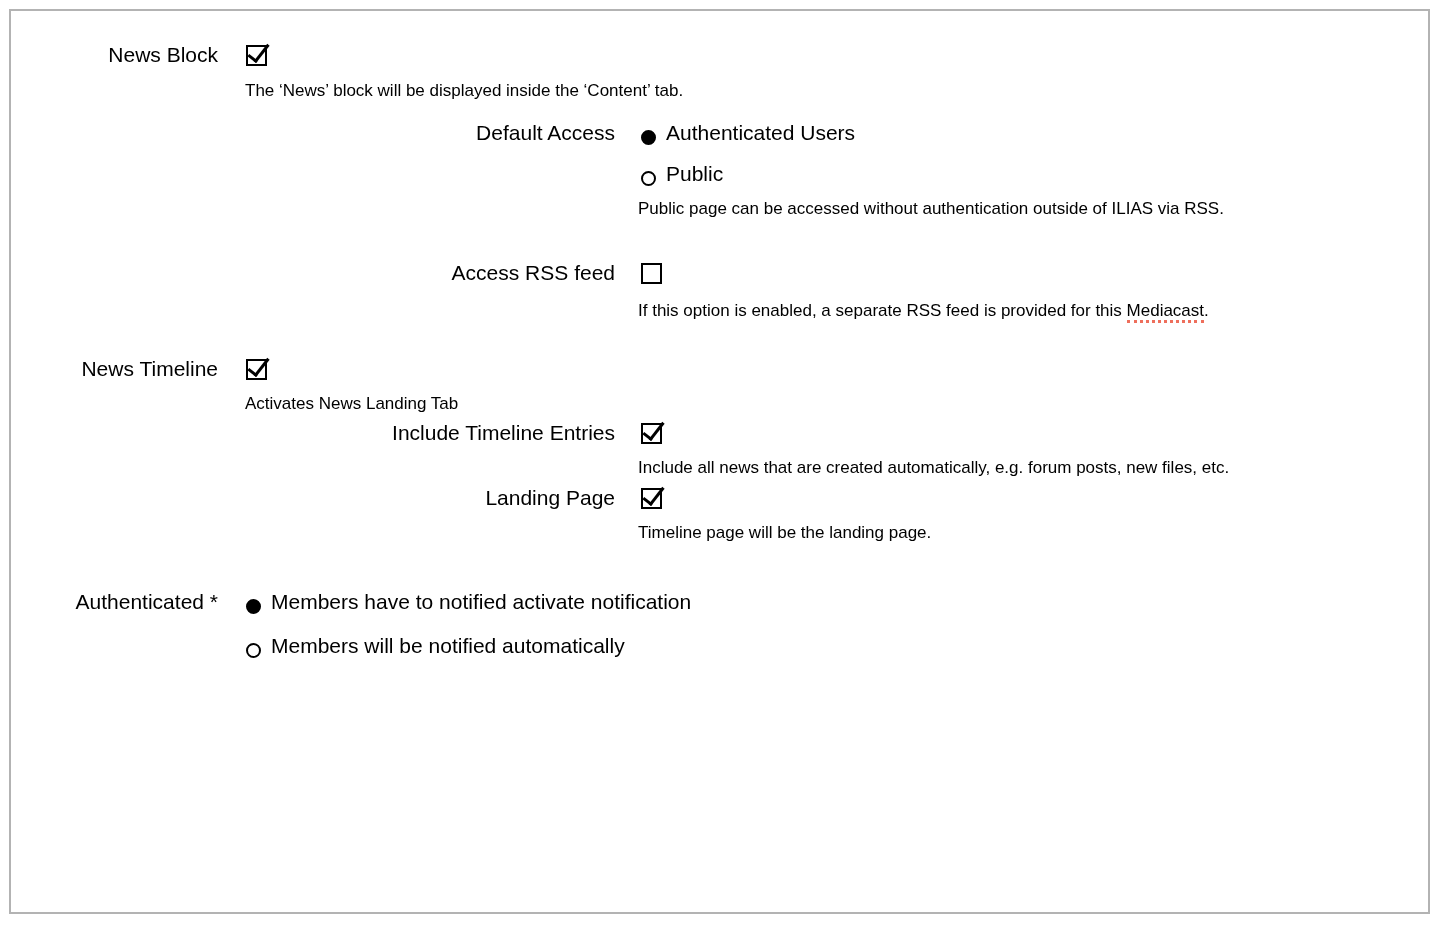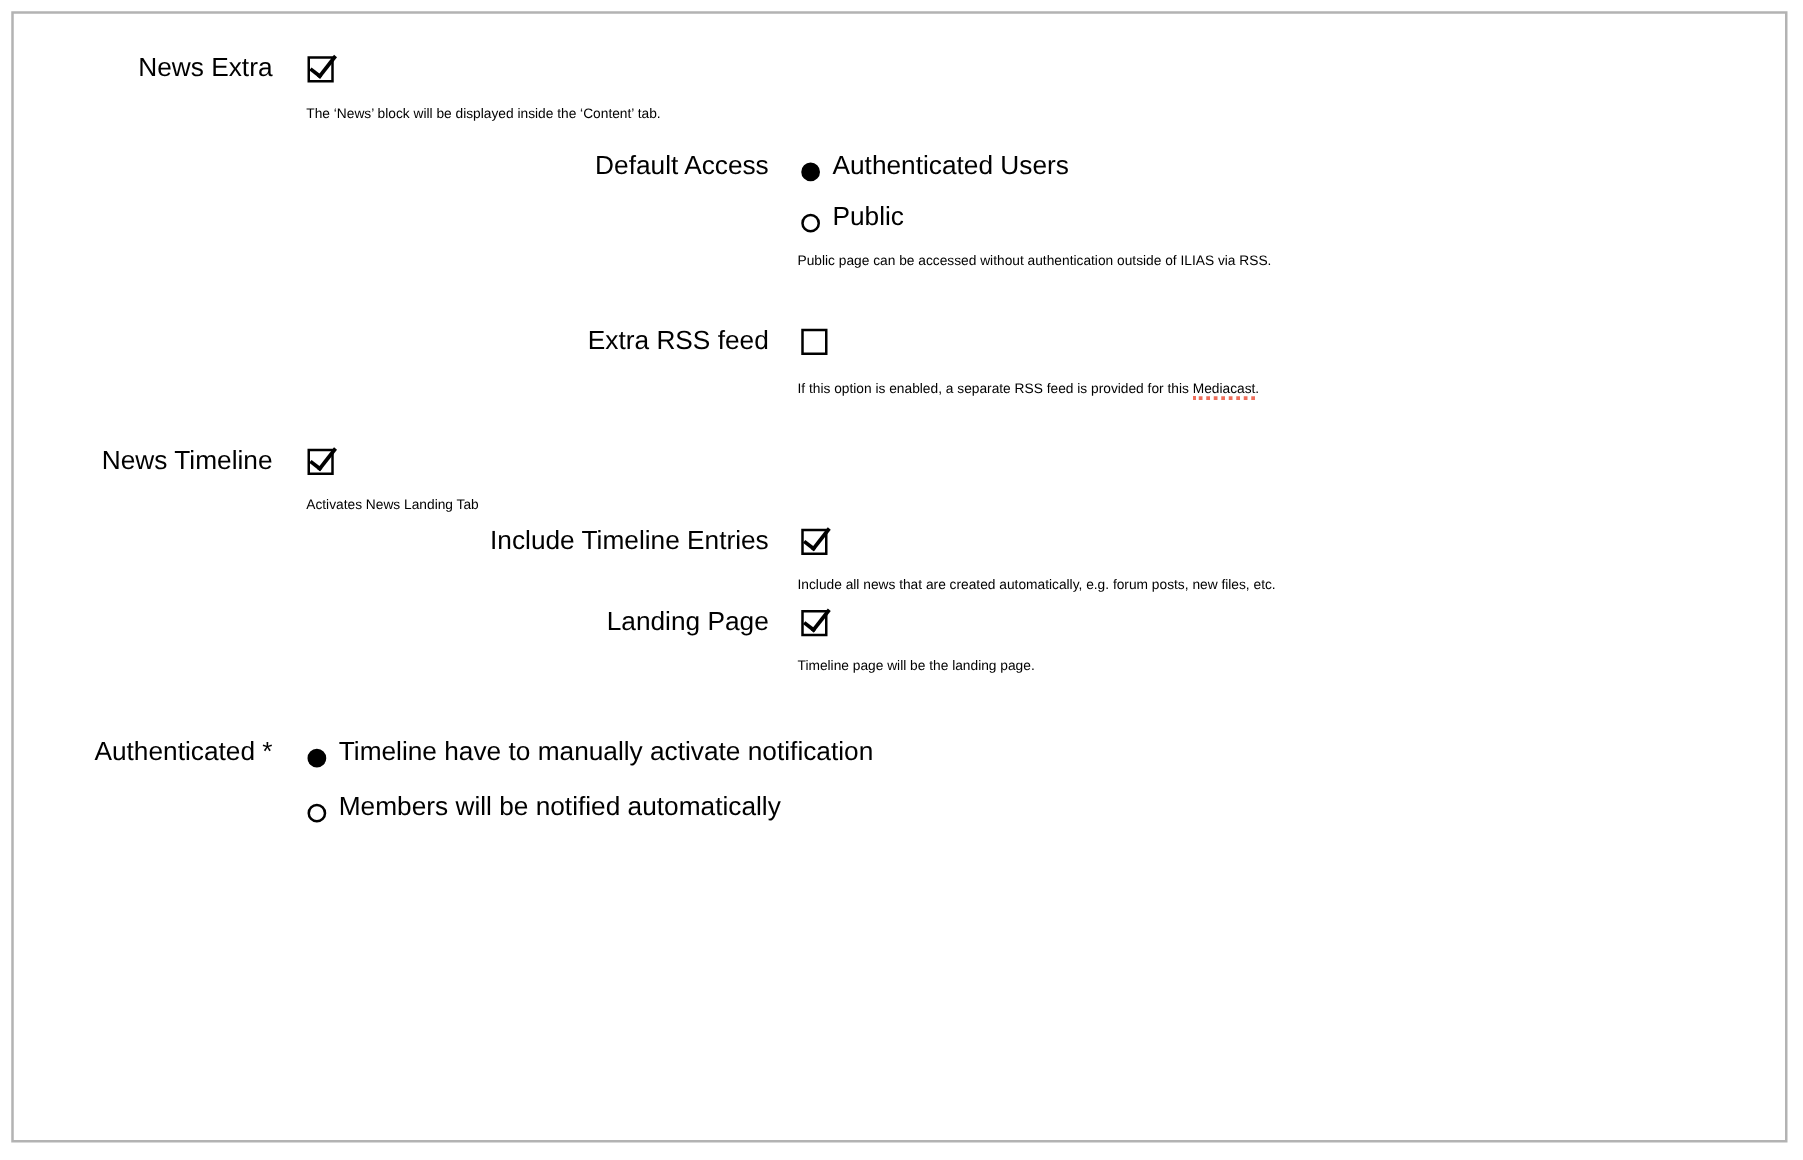--- a/index.html
+++ b/index.html
@@ -38,21 +38,21 @@
     white-space: nowrap;
   }
   .main-ctl { margin-left: 28px; }
   .sub-ctl  { margin-left: 26px; }
   .opttext {
     font-size: 21px;
     margin-left: 10px;
   }
   .help {
     position: absolute;
-    font-size: 11px;
+    font-size: 17px;
     line-height: 22px;
     white-space: nowrap;
   }
   .main-help { left: 245px; }
   .sub-help  { left: 638px; }
   .multiline { line-height: 26px; }
   
   .checkbox {
     position: relative;
     display: inline-block;
@@ -86,21 +86,21 @@
     border-bottom: 3px dotted #ee6f5c;
     padding-bottom: 0px;
   }
 </style>
 </head>
 <body>
 
 <div class="panel-border"></div>
 
 <div class="row" style="top:43px">
-  <div class="flabel main-label">News Extra</div>
+  <div class="flabel main-label">News Block</div>
   <div class="control main-ctl">
     <span class="checkbox checked"></span>
   </div>
 </div>
 <div class="help main-help" style="top:80px">The ‘News’ block will be displayed inside the ‘Content’ tab.</div>
 
 <div class="row" style="top:121px">
   <div class="flabel sub-label">Default Access</div>
   <div class="control sub-ctl">
     <span class="radio selected"></span>
@@ -112,21 +112,21 @@
   <div class="control sub-ctl">
     <span class="radio"></span>
     <span class="opttext">Public</span>
   </div>
 </div>
 <div class="help sub-help multiline" style="top:196px">
   <div>Public page can be accessed without authentication outside of ILIAS via RSS.</div>
 </div>
 
 <div class="row" style="top:261px">
-  <div class="flabel sub-label">Extra RSS feed</div>
+  <div class="flabel sub-label">Access RSS feed</div>
   <div class="control sub-ctl">
     <span class="checkbox"></span>
   </div>
 </div>
 <div class="help sub-help" style="top:300px"><span>If this option is enabled, a separate RSS feed is provided for this </span><span class="misspelled">Mediacast</span><span>.</span></div>
 
 <div class="row" style="top:357px">
   <div class="flabel main-label">News Timeline</div>
   <div class="control main-ctl">
     <span class="checkbox checked"></span>
@@ -147,21 +147,21 @@
   <div class="control sub-ctl">
     <span class="checkbox checked"></span>
   </div>
 </div>
 <div class="help sub-help" style="top:522px">Timeline page will be the landing page.</div>
 
 <div class="row" style="top:590px">
   <div class="flabel main-label">Authenticated *</div>
   <div class="control main-ctl">
     <span class="radio selected"></span>
-    <span class="opttext">Timeline have to manually activate notification</span>
+    <span class="opttext">Members have to notified activate notification</span>
   </div>
 </div>
 <div class="row" style="top:634px">
   <div class="flabel main-label"></div>
   <div class="control main-ctl">
     <span class="radio"></span>
     <span class="opttext">Members will be notified automatically</span>
   </div>
 </div>
 

